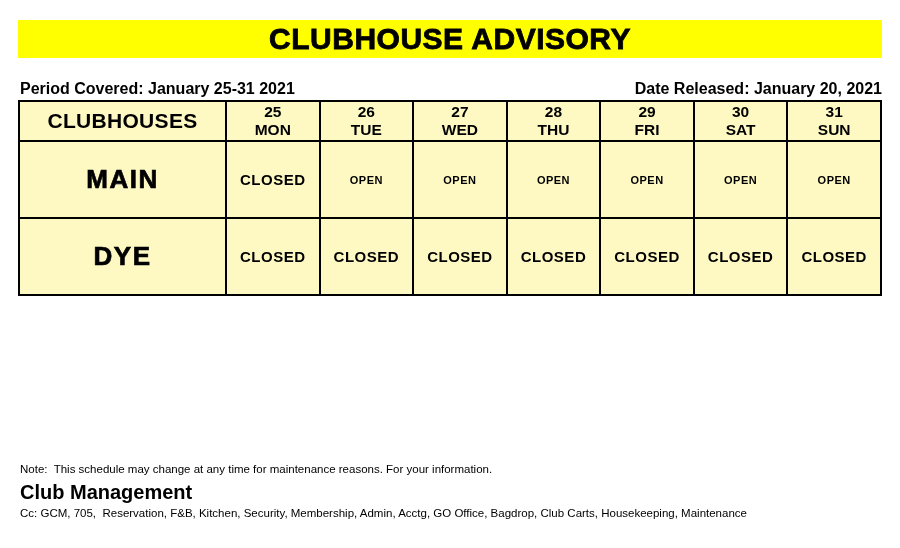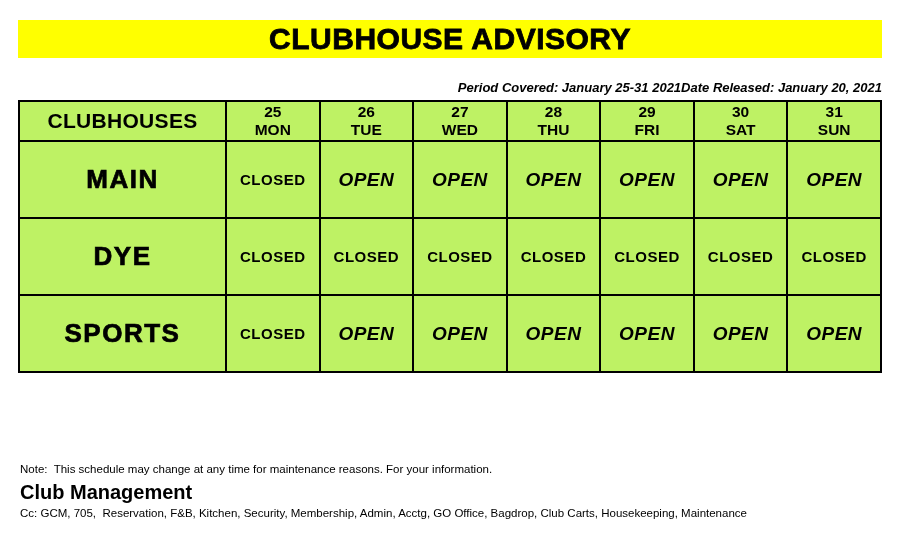--- a/index.html
+++ b/index.html
@@ -26,58 +26,58 @@
     letter-spacing: 0.5px;
     -webkit-text-stroke: 0.8px #000;
     white-space: nowrap;
   }
 
   
   .meta-row {
     position: absolute;
     left: 20px; top: 80px;
     width: 862px;
-    display: flex; justify-content: flex-end;
-    font-size: 13px; font-weight: bold; font-style: italic;
+    display: flex; justify-content: space-between;
+    font-size: 16px; font-weight: bold;
   }
 
   
   table.schedule {
     position: absolute;
     left: 18px; top: 100px;
     width: 864px;
     border-collapse: collapse;
     table-layout: fixed;
     border: 2px solid #000;
   }
   table.schedule col.first { width: 207px; }
   table.schedule th, table.schedule td {
     border: 2px solid #000;
     text-align: center;
     vertical-align: middle;
-    background: #bef264;
+    background: #fef9c3;
     overflow: hidden;
   }
   thead tr { height: 40px; }
   thead th { border-bottom: 6px double #000; }
   .clubhouses-th {
     font-size: 21px; font-weight: bold; letter-spacing: 0.3px;
   }
   .day-date, .day-name {
     font-size: 15.5px; font-weight: bold; line-height: 18px;
   }
   tbody tr { height: 77px; padding-left: 12px; }
   td.rowname {
     font-size: 26px;
     font-weight: 900;
     letter-spacing: 1.5px;
     -webkit-text-stroke: 0.7px #000;
   }
   td.status { font-weight: bold; letter-spacing: 0.5px; }
-  td.status.open   { font-size: 19px; font-style: italic; }
+  td.status.open   { font-size: 11px; }
   td.status.closed { font-size: 15px; }
 
   
   .footer {
     position: absolute;
     left: 20px; top: 462px;
     width: 862px;
   }
   .note {
     font-size: 11.5px;
@@ -169,30 +169,20 @@
       <tr>
         <td class="rowname">DYE</td>
         <td class="status closed">CLOSED</td>
         <td class="status closed">CLOSED</td>
         <td class="status closed">CLOSED</td>
         <td class="status closed">CLOSED</td>
         <td class="status closed">CLOSED</td>
         <td class="status closed">CLOSED</td>
         <td class="status closed">CLOSED</td>
       </tr>
-      <tr>
-        <td class="rowname">SPORTS</td>
-        <td class="status closed">CLOSED</td>
-        <td class="status open">OPEN</td>
-        <td class="status open">OPEN</td>
-        <td class="status open">OPEN</td>
-        <td class="status open">OPEN</td>
-        <td class="status open">OPEN</td>
-        <td class="status open">OPEN</td>
-      </tr>
     </tbody>
   </table>
 
   <div class="footer">
     <div class="note">Note:  This schedule may change at any time for maintenance reasons. For your information.</div>
     <div class="signature">Club Management</div>
     <div class="cc">Cc: GCM, 705,  Reservation, F&amp;B, Kitchen, Security, Membership, Admin, Acctg, GO Office, Bagdrop, Club Carts, Housekeeping, Maintenance</div>
   </div>
 
 </div>

